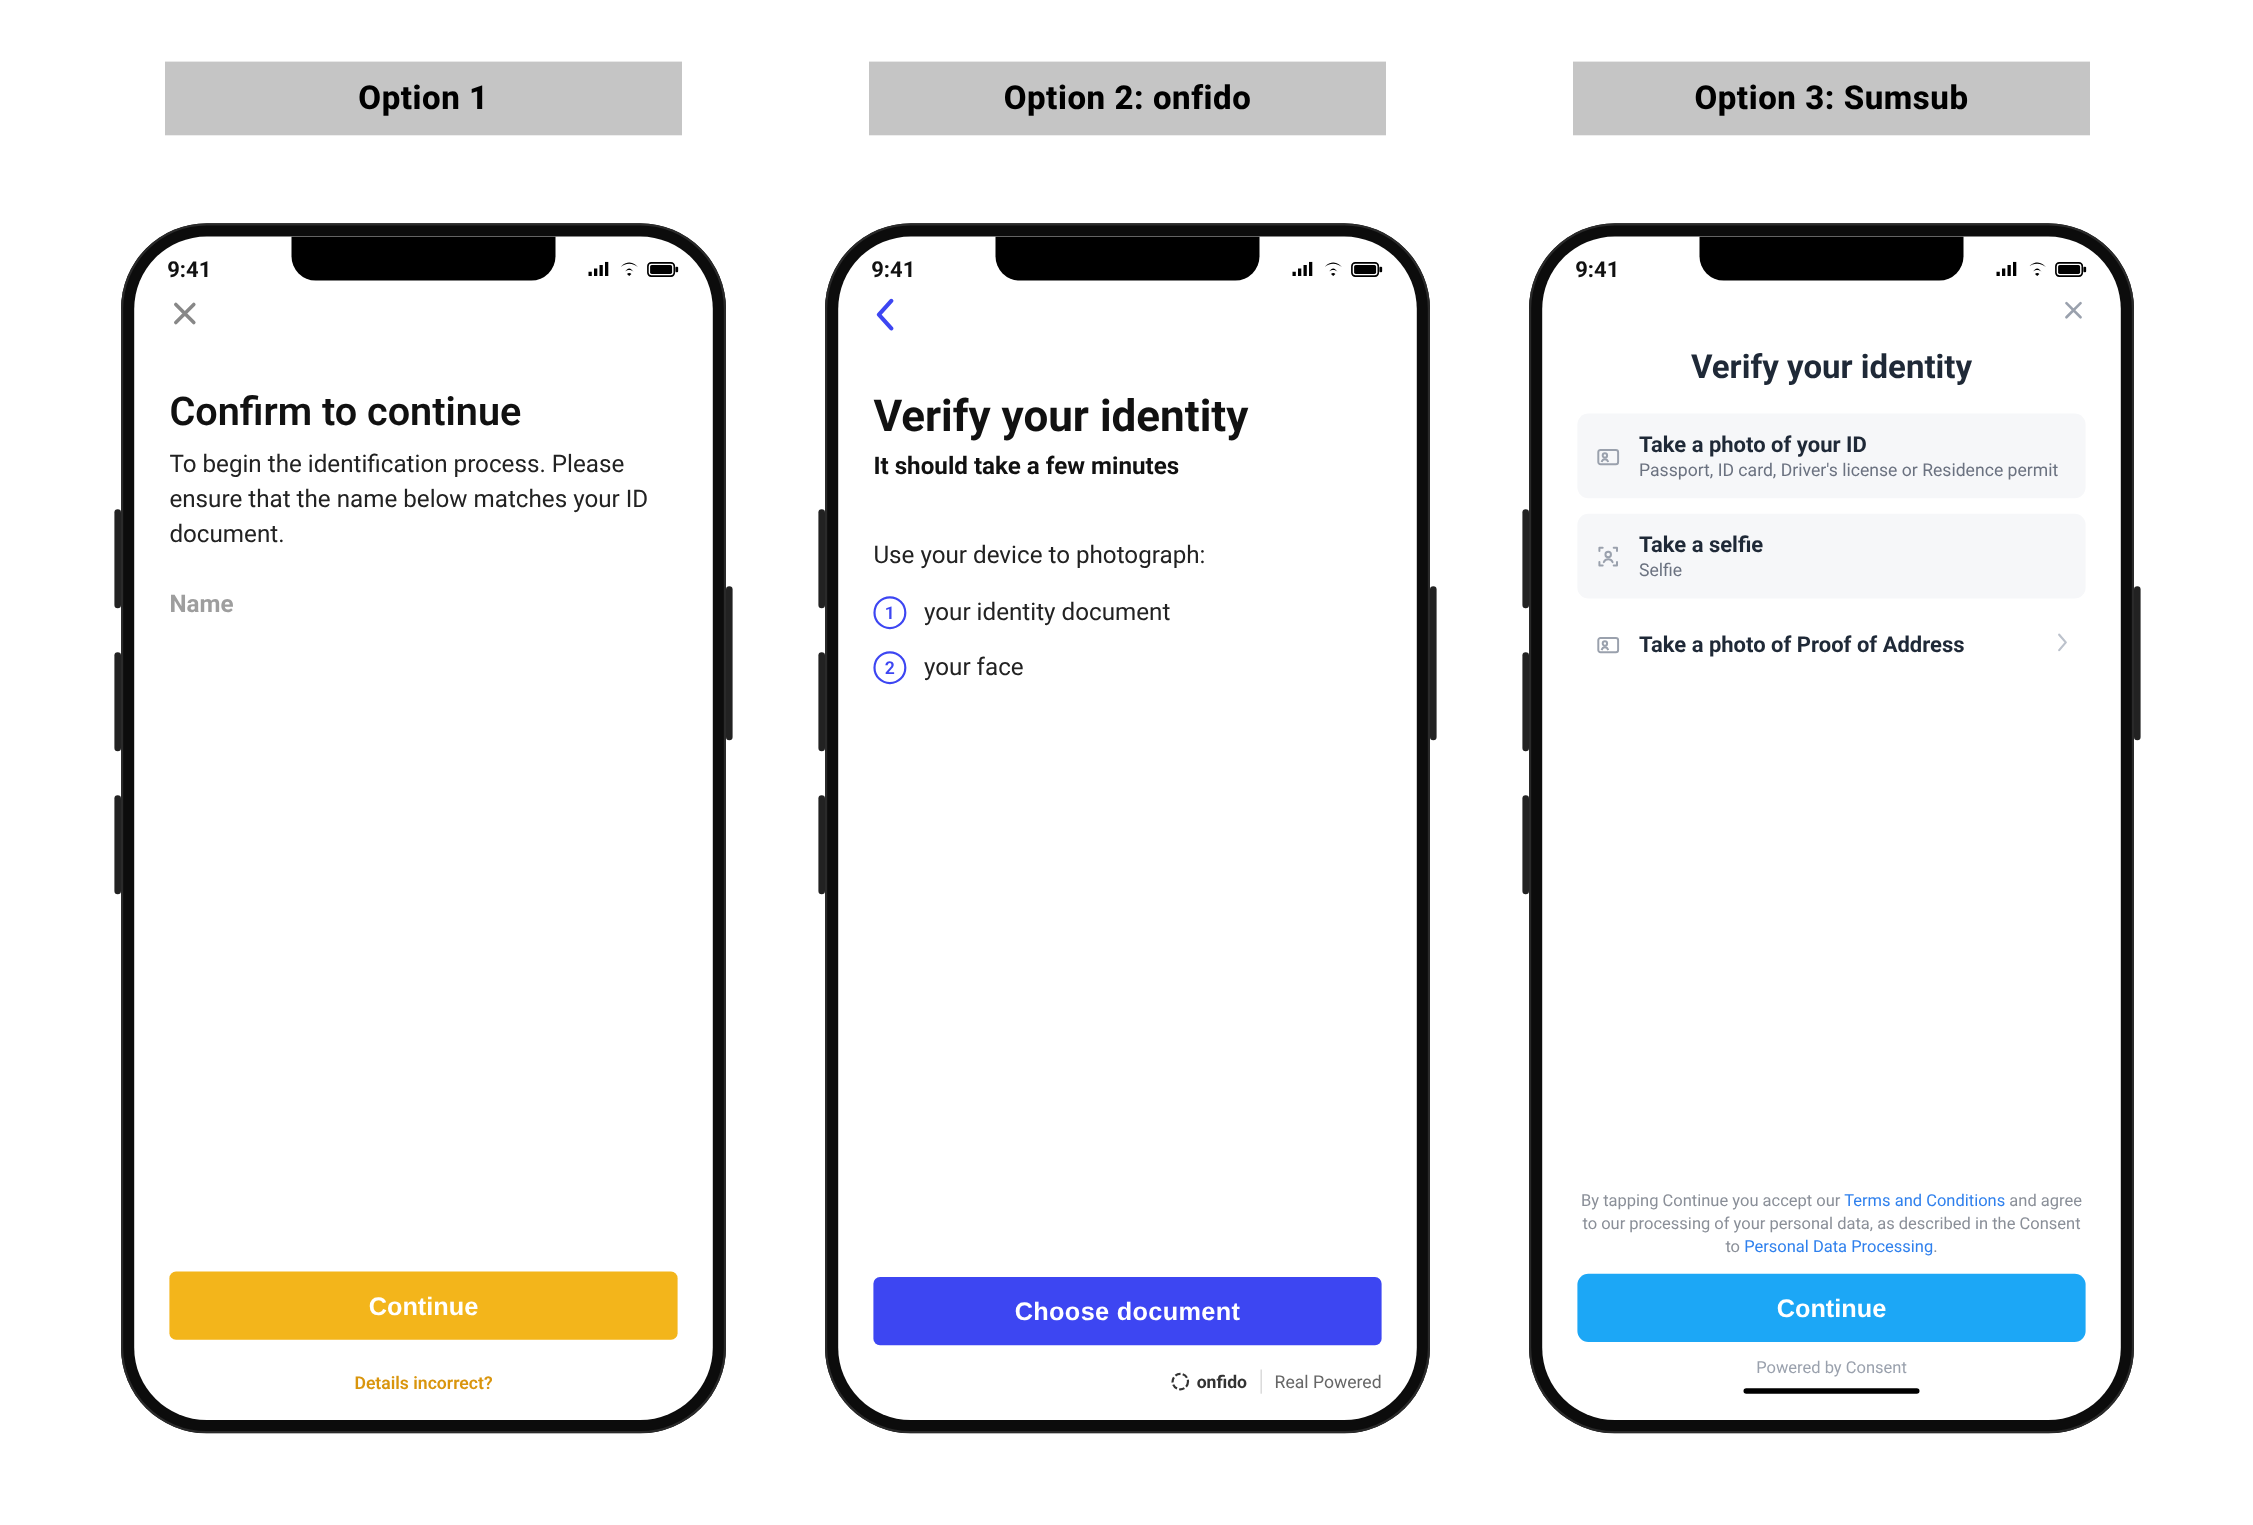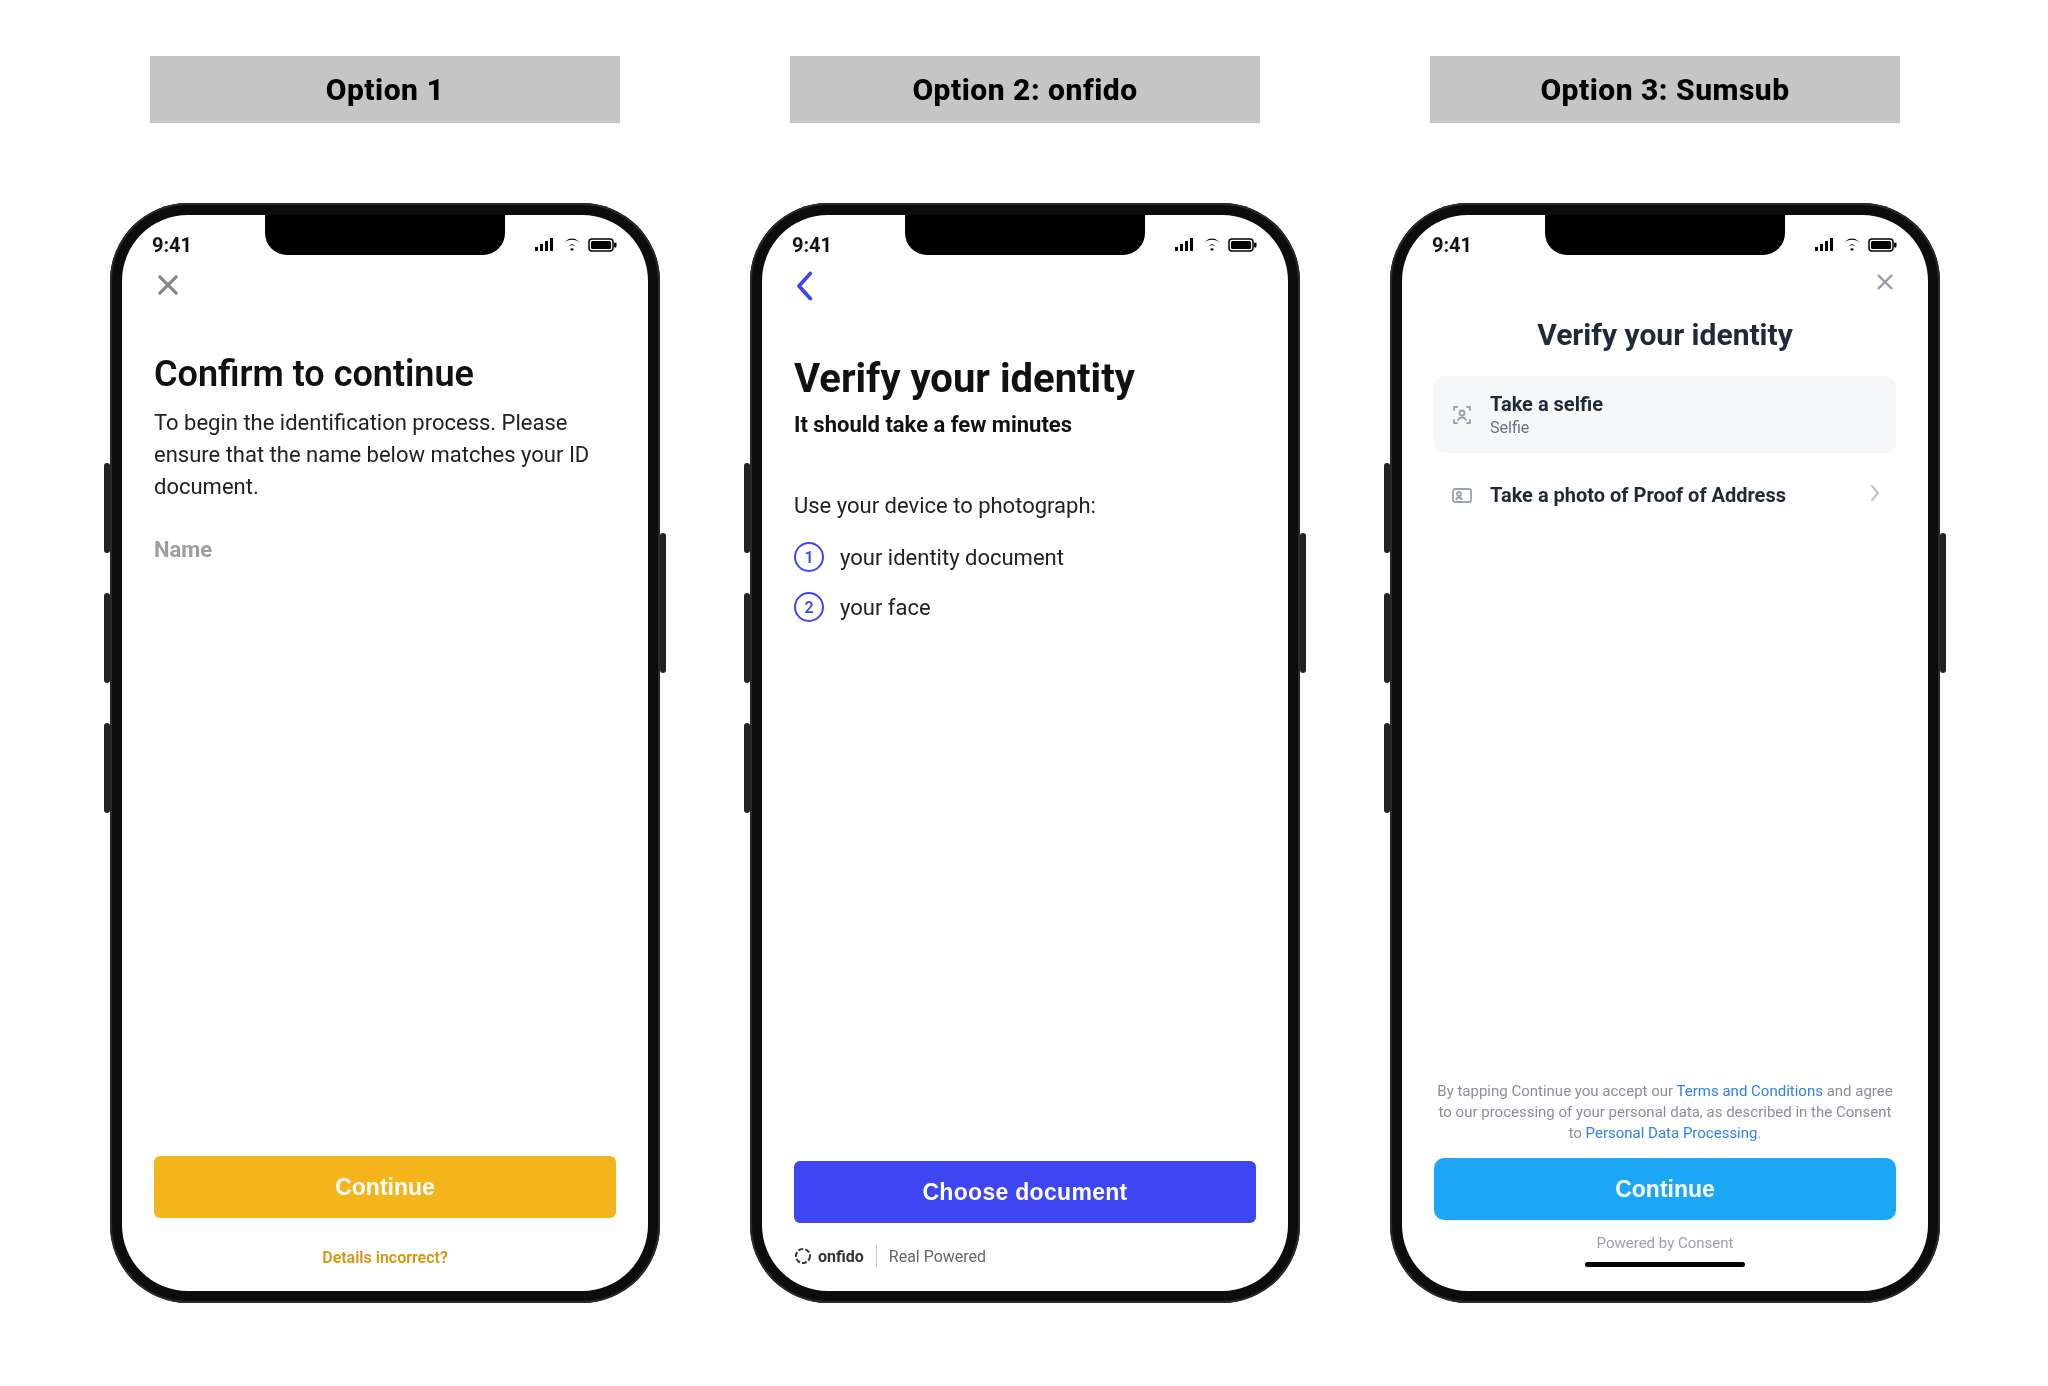--- a/index.html
+++ b/index.html
@@ -159,21 +159,21 @@
   .o2-step  { display: flex; align-items: center; gap: 16px; font-size: 22px; color:#222; }
   .step-num {
     width: 30px; height: 30px;
     border: 2px solid var(--blue);
     color: var(--blue);
     border-radius: 50%;
     display: flex; align-items: center; justify-content: center;
     font-size: 16px; font-weight: 600; flex-shrink:0;
   }
   .brand-row {
-    display: flex; align-items: center; justify-content: flex-start;
+    display: flex; align-items: center; justify-content: flex-end;
     gap: 12px; margin-top: 22px; font-size: 16px; color: #333;
   }
   .brand-div { width:1px; height:22px; background:#ccc; }
   .brand-name { font-weight: 700; display:flex; align-items:center; gap:6px;}
   .brand-sub { font-weight: 400; color:#666; }
   
   .o3-head { text-align:center; margin-top:10px;}
   .o3-title { font-size: 30px; font-weight: 700; color:#1f2937; }
   .o3-sub   { font-size: 18px; color:#6b7280; margin-top: 6px; line-height:1.4;}
   .o3-list { margin-top: 24px; display:flex; flex-direction:column; gap:14px;}
@@ -335,20 +335,33 @@
           <div class="content">
             <span class="close-x right">
               <svg width="22" height="22" viewBox="0 0 24 24">
                   <path stroke="#9aa1ad" stroke-width="2.6" stroke-linecap="round" d="M5 5l14 14M19 5L5 19"></path>
                 </svg>
             </span>
             <div class="o3-head">
               <div class="o3-title">Verify your identity</div>
             </div>
             <div class="o3-list">
+              <div class="o3-item">
+                <span class="o3-icon">
+                  <svg width="24" height="24" viewBox="0 0 24 24" fill="none" stroke="#9aa1ad" stroke-width="1.8">
+                      <rect x="3" y="6" width="18" height="13" rx="2"></rect>
+                      <circle cx="9" cy="11" r="2"></circle>
+                      <path d="M6 17c.5-1.5 2-2.5 3-2.5s2.5 1 3 2.5"></path>
+                    </svg>
+                </span>
+                <div class="o3-texts">
+                  <div class="o3-item-title">Take a photo of your ID</div>
+                  <div class="o3-item-sub">Passport, ID card, Driver's license or Residence permit</div>
+                </div>
+              </div>
               <div class="o3-item">
                 <span class="o3-icon">
                   <svg width="24" height="24" viewBox="0 0 24 24" fill="none" stroke="#9aa1ad" stroke-width="1.8" stroke-linecap="round">
                       <path d="M4 4h3M4 4v3M20 4h-3M20 4v3M4 20h3M4 20v-3M20 20h-3M20 20v-3"></path>
                       <circle cx="12" cy="10" r="2.5"></circle>
                       <path d="M8 17c1-2 3-2.5 4-2.5s3 .5 4 2.5"></path>
                     </svg>
                 </span>
                 <div class="o3-texts">
                   <div class="o3-item-title">Take a selfie</div>

